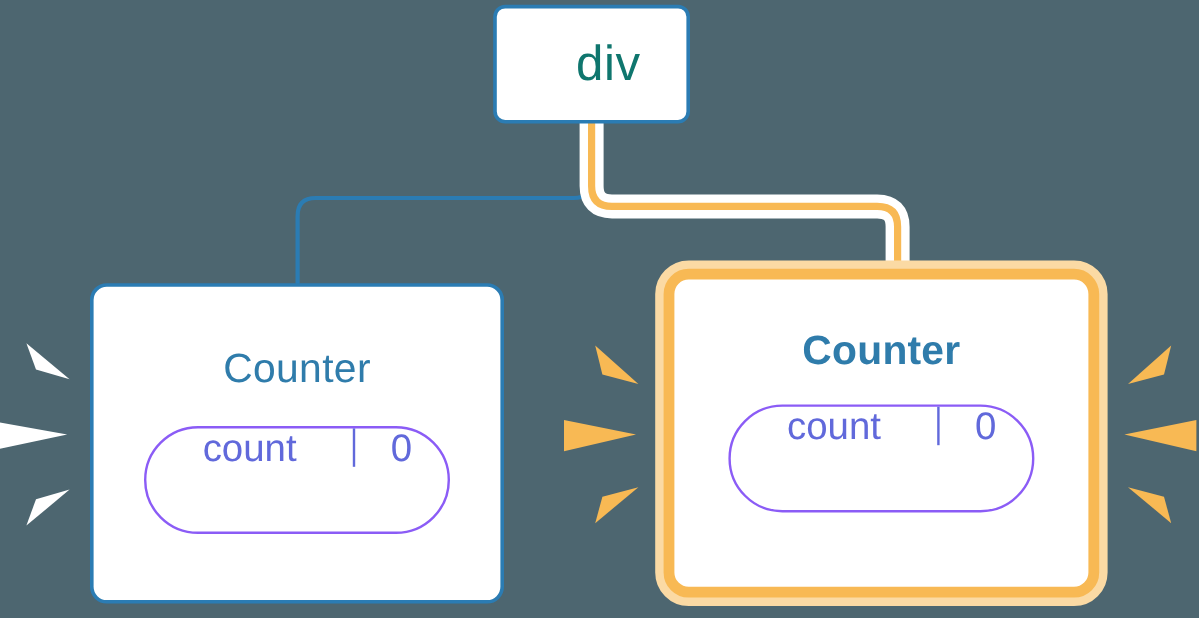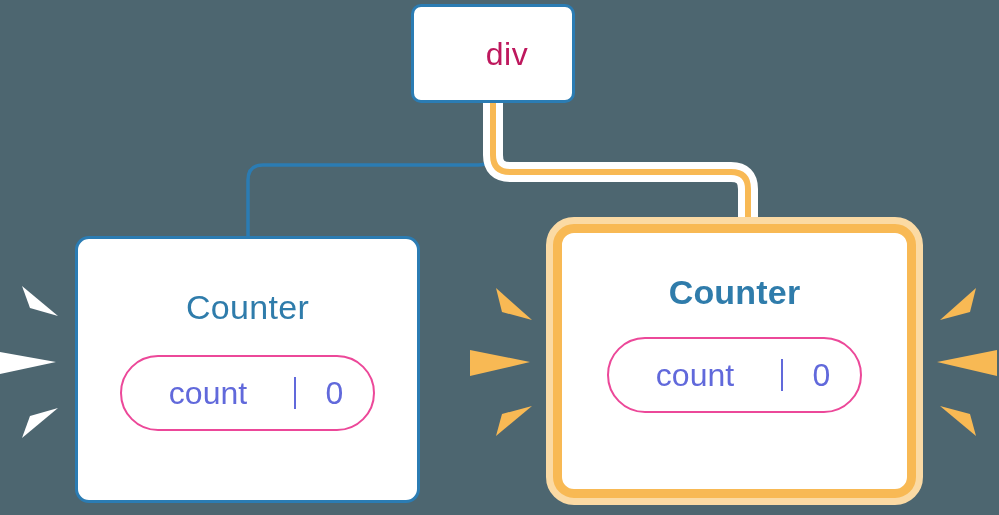--- a/index.html
+++ b/index.html
@@ -45,22 +45,22 @@
   #div-node {
     left: 411px;
     top: 4px;
     width: 164px;
     height: 99px;
     border: 3px solid #2b7cb3;
     border-radius: 10px;
     justify-content: center;
   }
   #div-node .node-title {
-    font-size: 32px;
-    color: #be185d;
+    font-size: 41px;
+    color: #0f766e;
     line-height: 1;
     letter-spacing: 0.5px;
     margin-left: 28px;
   }
 
   
   #counter-left {
     left: 75px;
     top: 236px;
     width: 345px;
@@ -105,24 +105,24 @@
     font-weight: bold;
     margin-top: 42px;
     line-height: 1;
     letter-spacing: 0.2px;
   }
 
   
   .pill {
     position: relative;
     display: flex;
-    align-items: center;
-    border: 2px solid #ec4899;
+    align-items: flex-start;
+    border: 2px solid #8b5cf6;
     border-radius: 999px;
-    height: 76px;
+    height: 90px;
     box-sizing: border-box;
     background: #ffffff;
   }
   #counter-left .pill {
     width: 255px;
     margin-top: 31px;
   }
   #counter-right .pill {
     width: 255px;
     margin-top: 28px;

